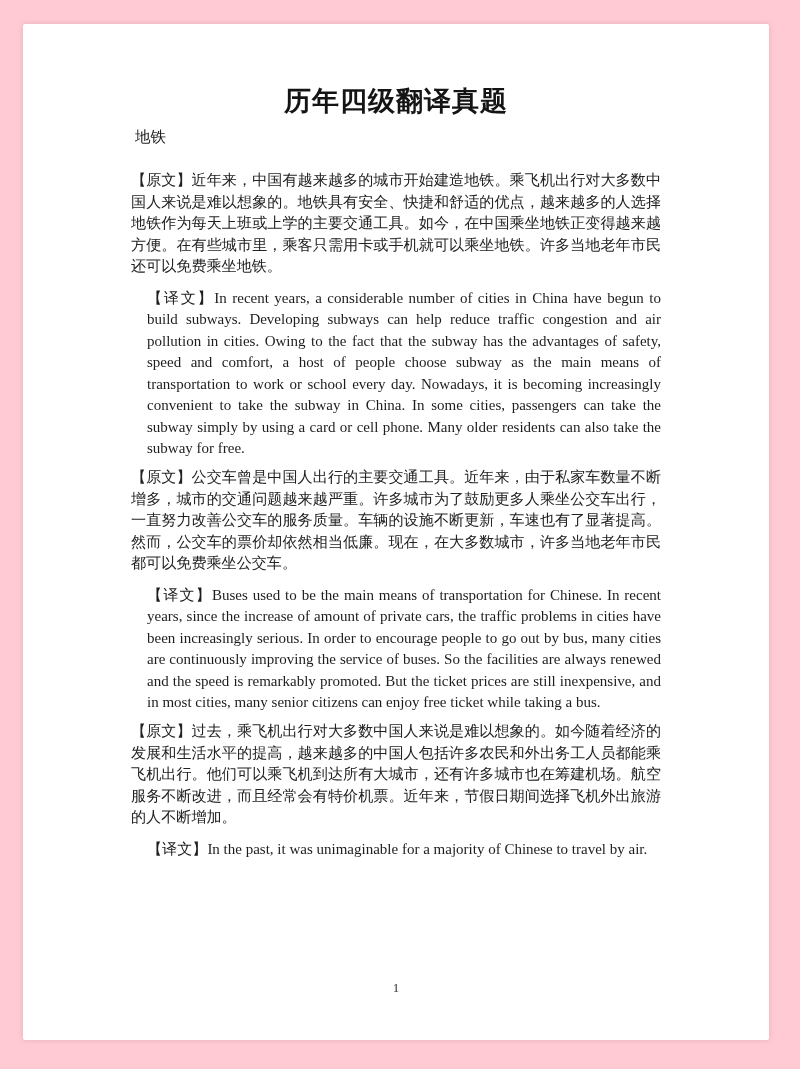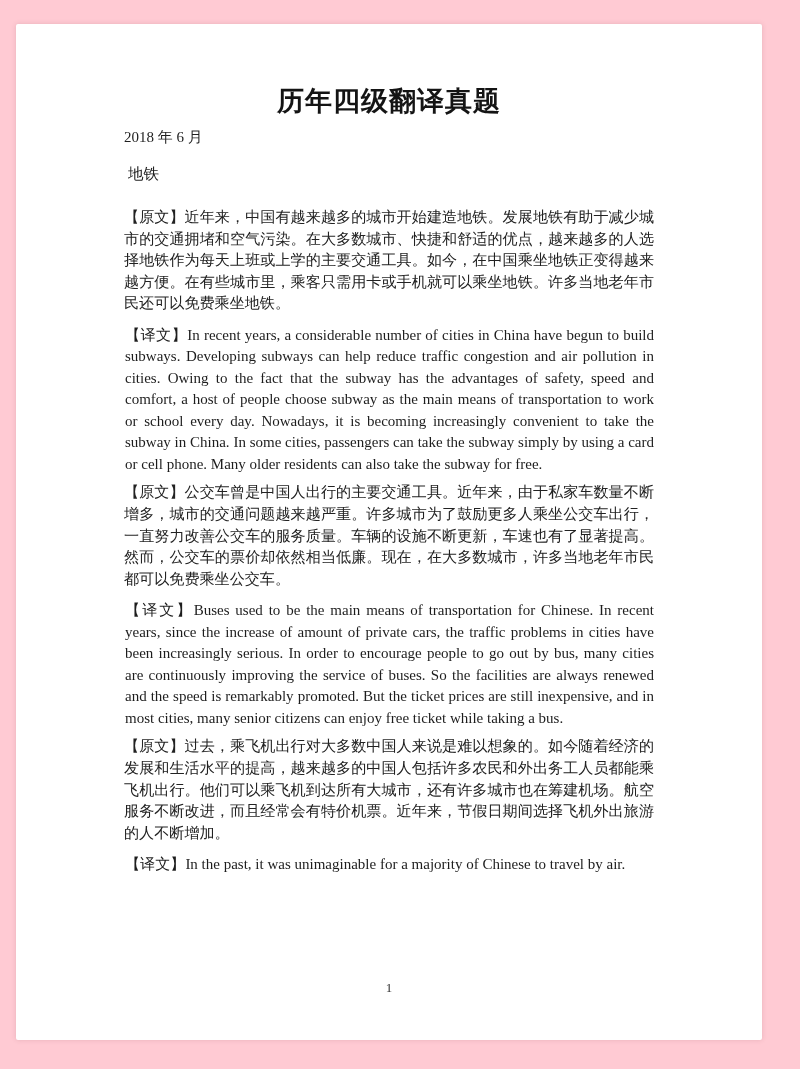--- a/index.html
+++ b/index.html
@@ -11,21 +11,21 @@
     height: 1069px;
     background: #ffcad3;
     font-family: "Liberation Serif", serif;
     color: #1f1f1f;
     overflow: hidden;
   }
   .frame {
     box-sizing: border-box;
     width: 800px;
     height: 1069px;
-    padding: 24px 27px 29px 16px;
+    padding: 24px 27px 29px 23px;
   }
   .page {
     position: relative;
     box-sizing: border-box;
     width: 746px;
     height: 1016px;
     background: #ffffff;
     border-radius: 2px;
     box-shadow: 0 0 5px rgba(120, 60, 70, 0.18);
     padding: 62px 108px 0 108px;
@@ -55,21 +55,21 @@
   }
   p.cn {
     margin: 0 0 10px 0;
     font-family: "Liberation Sans", sans-serif;
     font-size: 15.1px;
     line-height: 21.6px;
     text-align: justify;
     color: #222222;
   }
   p.en {
-    margin: 0 0 6px 1px;
+    margin: 0 0 6px 16px;
     font-family: "Liberation Serif", serif;
     font-size: 15px;
     line-height: 21.5px;
     text-align: justify;
     color: #1d1d1d;
   }
   p.en .lbl {
     font-family: "Liberation Sans", sans-serif;
     font-size: 15.1px;
   }
@@ -84,25 +84,24 @@
     color: #333333;
   }
 </style>
 </head>
 <body>
 
 <div class="frame">
   <div class="page">
 
     <h1 class="doc-title">历年四级翻译真题</h1>
-    <div class="date-line">2018 年 6 月</div>
 
     <section>
       <h2 class="sec-heading">地铁</h2>
-      <p class="cn"><span class="lbl">【原文】</span><span>近年来，中国有越来越多的城市开始建造地铁。发展地铁有助于减少城市的交通拥堵和空气污染。在大多数城市、快捷和舒适的优点，越来越多的人选择地铁作为每天上班或上学的主要交通工具。如今，在中国乘坐地铁正变得越来越方便。在有些城市里，乘客只需用卡或手机就可以乘坐地铁。许多当地老年市民还可以免费乘坐地铁。</span></p>
+      <p class="cn"><span class="lbl">【原文】</span><span>近年来，中国有越来越多的城市开始建造地铁。乘飞机出行对大多数中国人来说是难以想象的。地铁具有安全、快捷和舒适的优点，越来越多的人选择地铁作为每天上班或上学的主要交通工具。如今，在中国乘坐地铁正变得越来越方便。在有些城市里，乘客只需用卡或手机就可以乘坐地铁。许多当地老年市民还可以免费乘坐地铁。</span></p>
       <p class="en"><span class="lbl">【译文】</span><span>In recent years, a considerable number of cities in China have begun to build subways. Developing subways can help reduce traffic congestion and air pollution in cities. Owing to the fact that the subway has the advantages of safety, speed and comfort, a host of people choose subway as the main means of transportation to work or school every day. Nowadays, it is becoming increasingly convenient to take the subway in China. In some cities, passengers can take the subway simply by using a card or cell phone. Many older residents can also take the subway for free.</span></p>
     </section>
 
     <section>
       <p class="cn"><span class="lbl">【原文】</span><span>公交车曾是中国人出行的主要交通工具。近年来，由于私家车数量不断增多，城市的交通问题越来越严重。许多城市为了鼓励更多人乘坐公交车出行，一直努力改善公交车的服务质量。车辆的设施不断更新，车速也有了显著提高。然而，公交车的票价却依然相当低廉。现在，在大多数城市，许多当地老年市民都可以免费乘坐公交车。</span></p>
       <p class="en"><span class="lbl">【译文】</span><span>Buses used to be the main means of transportation for Chinese. In recent years, since the increase of amount of private cars, the traffic problems in cities have been increasingly serious. In order to encourage people to go out by bus, many cities are continuously improving the service of buses. So the facilities are always renewed and the speed is remarkably promoted. But the ticket prices are still inexpensive, and in most cities, many senior citizens can enjoy free ticket while taking a bus.</span></p>
     </section>
 
     <section>
       <p class="cn"><span class="lbl">【原文】</span><span>过去，乘飞机出行对大多数中国人来说是难以想象的。如今随着经济的发展和生活水平的提高，越来越多的中国人包括许多农民和外出务工人员都能乘飞机出行。他们可以乘飞机到达所有大城市，还有许多城市也在筹建机场。航空服务不断改进，而且经常会有特价机票。近年来，节假日期间选择飞机外出旅游的人不断增加。</span></p>

